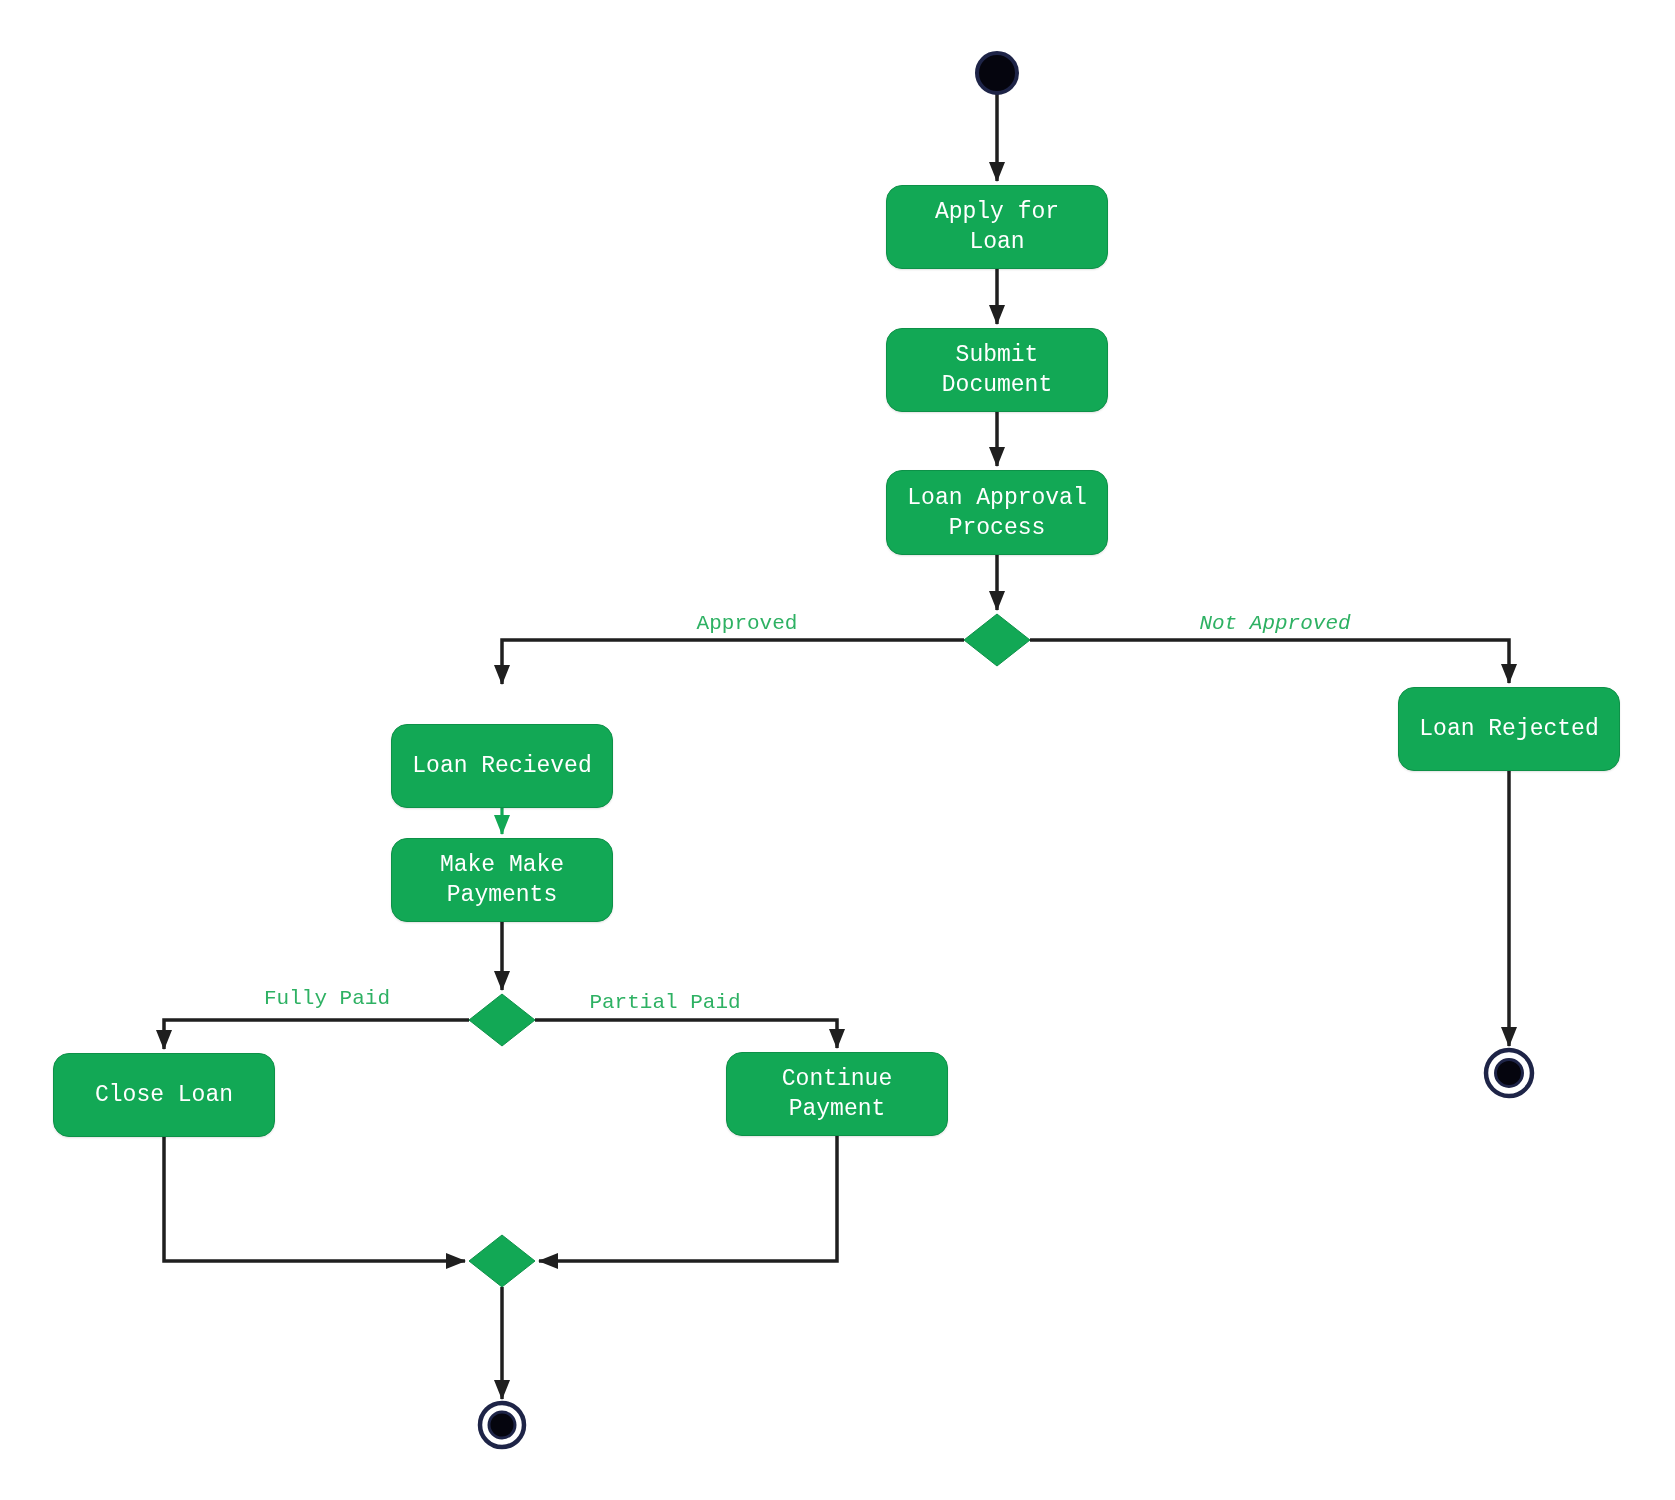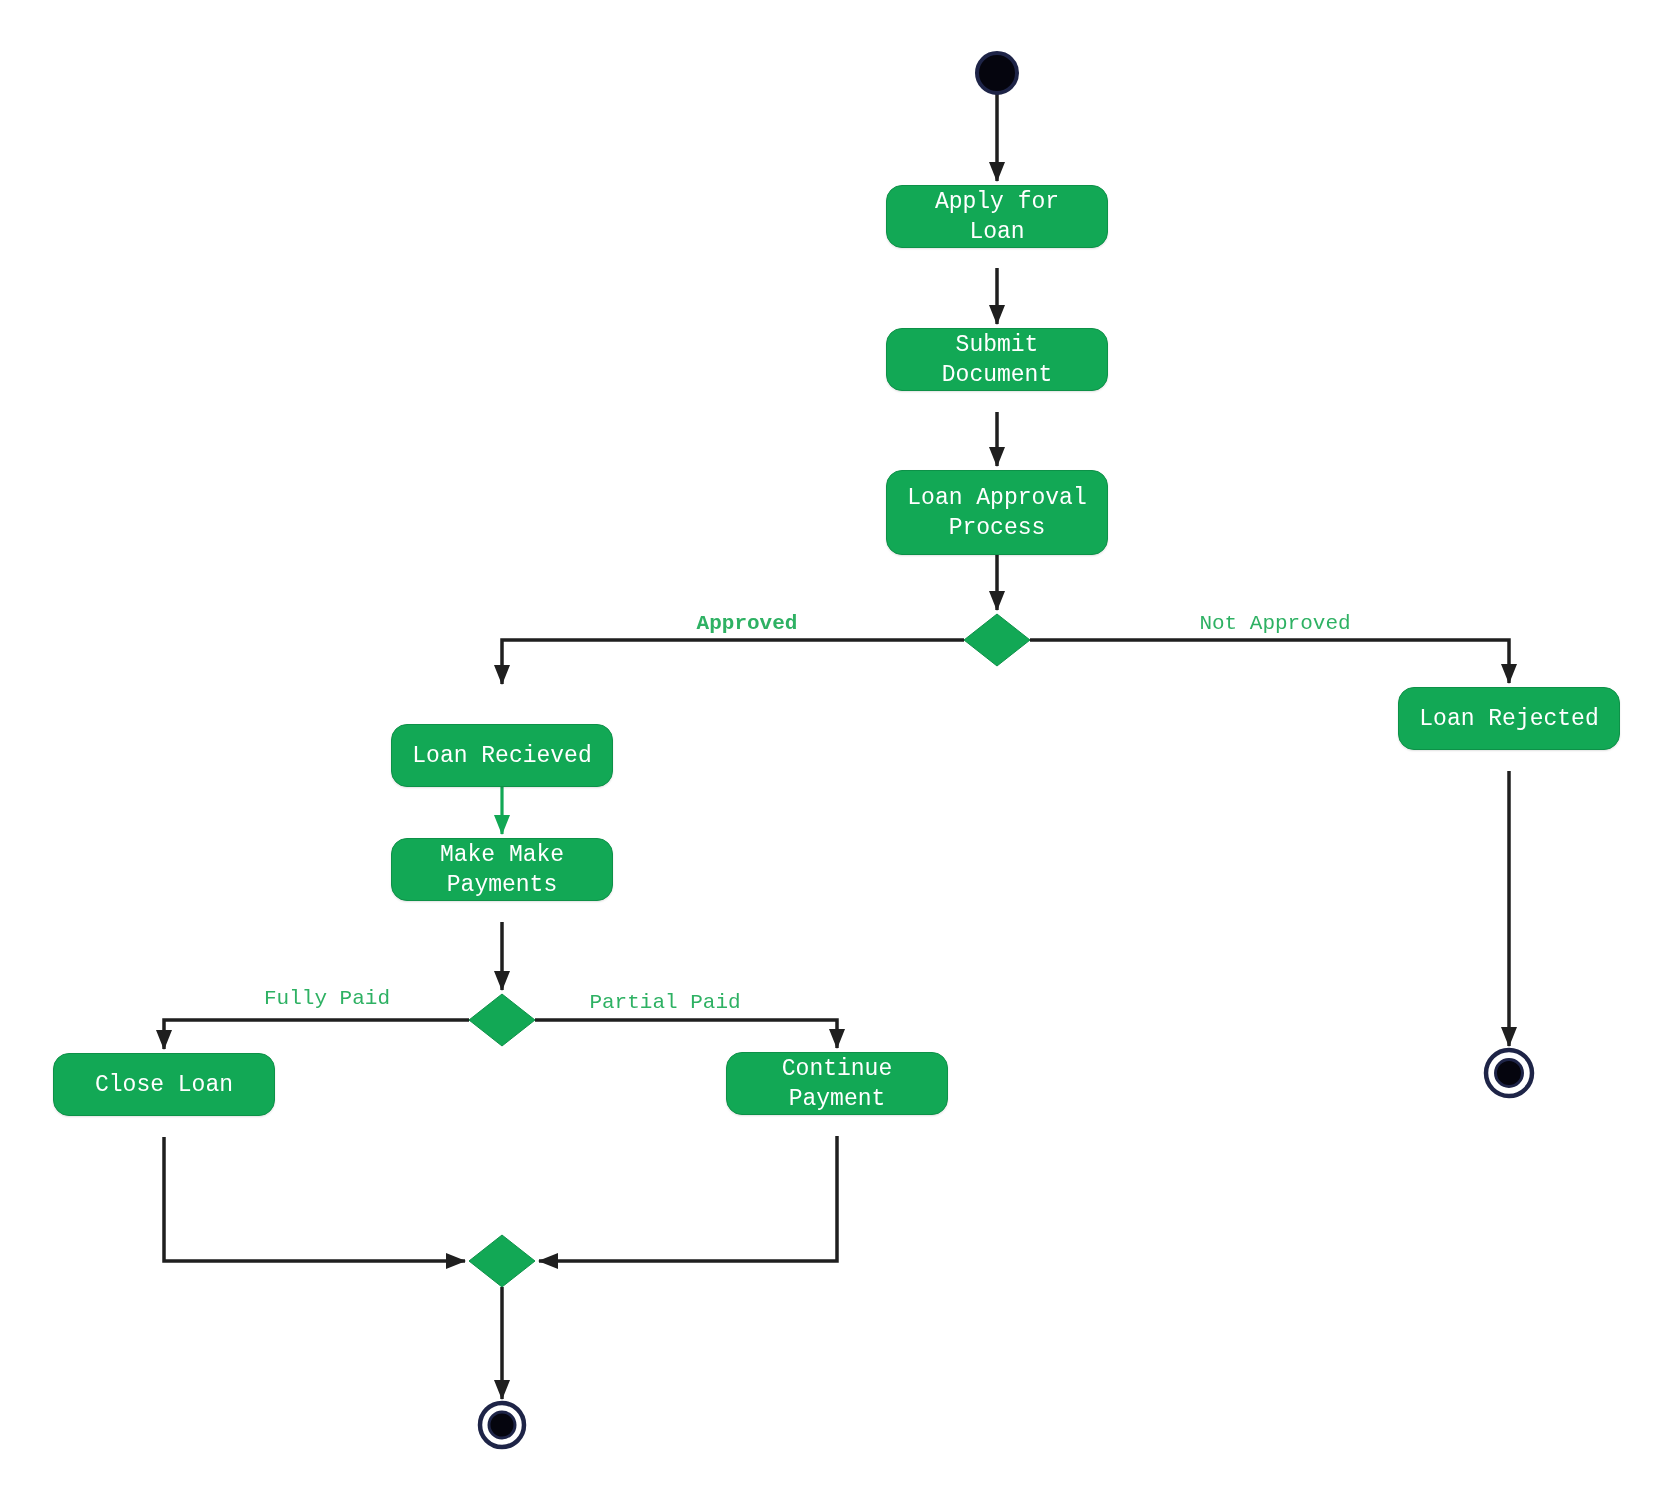--- a/index.html
+++ b/index.html
@@ -26,21 +26,21 @@
   }
   svg.layer {
     position: absolute;
     left: 0; top: 0;
     width: 1675px;
     height: 1500px;
   }
   .activity-box {
     position: absolute;
     width: 222px;
-    height: 63px;
+    height: 84px;
     background: var(--c-node);
     border: 1px solid var(--c-node-border);
     border-radius: 16px;
     box-sizing: border-box;
     display: flex;
     align-items: center;
     justify-content: center;
     text-align: center;
     color: var(--c-node-text);
     font-size: 23px;
@@ -125,18 +125,18 @@
   <div class="activity-box" style="left:886px; top:470px; height:85px;">Loan Approval
 Process</div>
   <div class="activity-box" style="left:391px; top:724px;">Loan Recieved</div>
   <div class="activity-box" style="left:1398px; top:687px;">Loan Rejected</div>
   <div class="activity-box" style="left:391px; top:838px;">Make Make
 Payments</div>
   <div class="activity-box" style="left:53px; top:1053px;text-align:center;">Close Loan</div>
   <div class="activity-box" style="left:726px; top:1052px;">Continue
 Payment</div>
 
-  <div class="edge-label" style="left:747px; top:623px;font-weight:bold;">Approved</div>
-  <div class="edge-label" style="left:1275px; top:623px;">Not Approved</div>
+  <div class="edge-label" style="left:747px; top:623px;">Approved</div>
+  <div class="edge-label" style="left:1275px; top:623px;font-style:italic;">Not Approved</div>
   <div class="edge-label" style="left:295px; top:998px;margin-left:32px;">Fully Paid</div>
   <div class="edge-label" style="left:665px; top:1002px;">Partial Paid</div>
 
 </div>
 
 </body></html>

